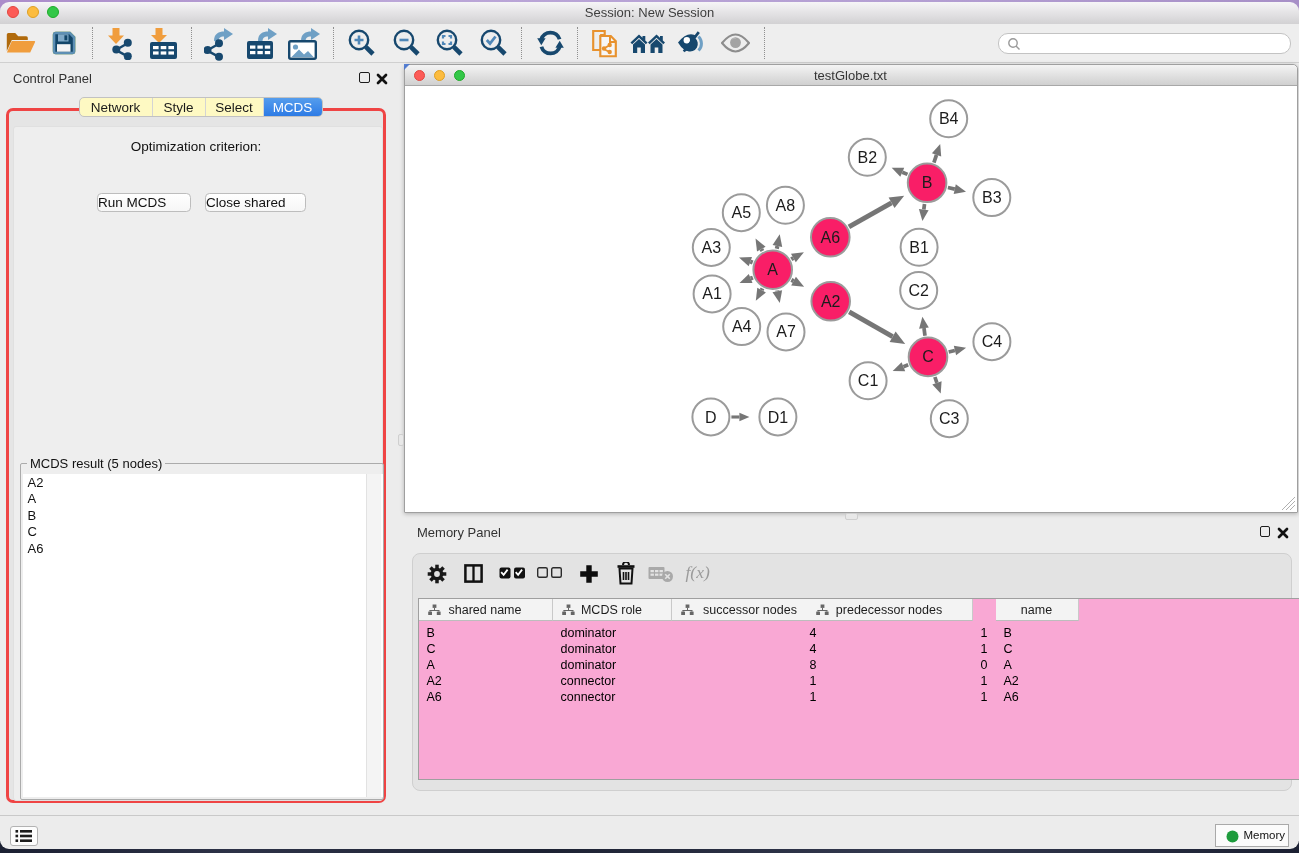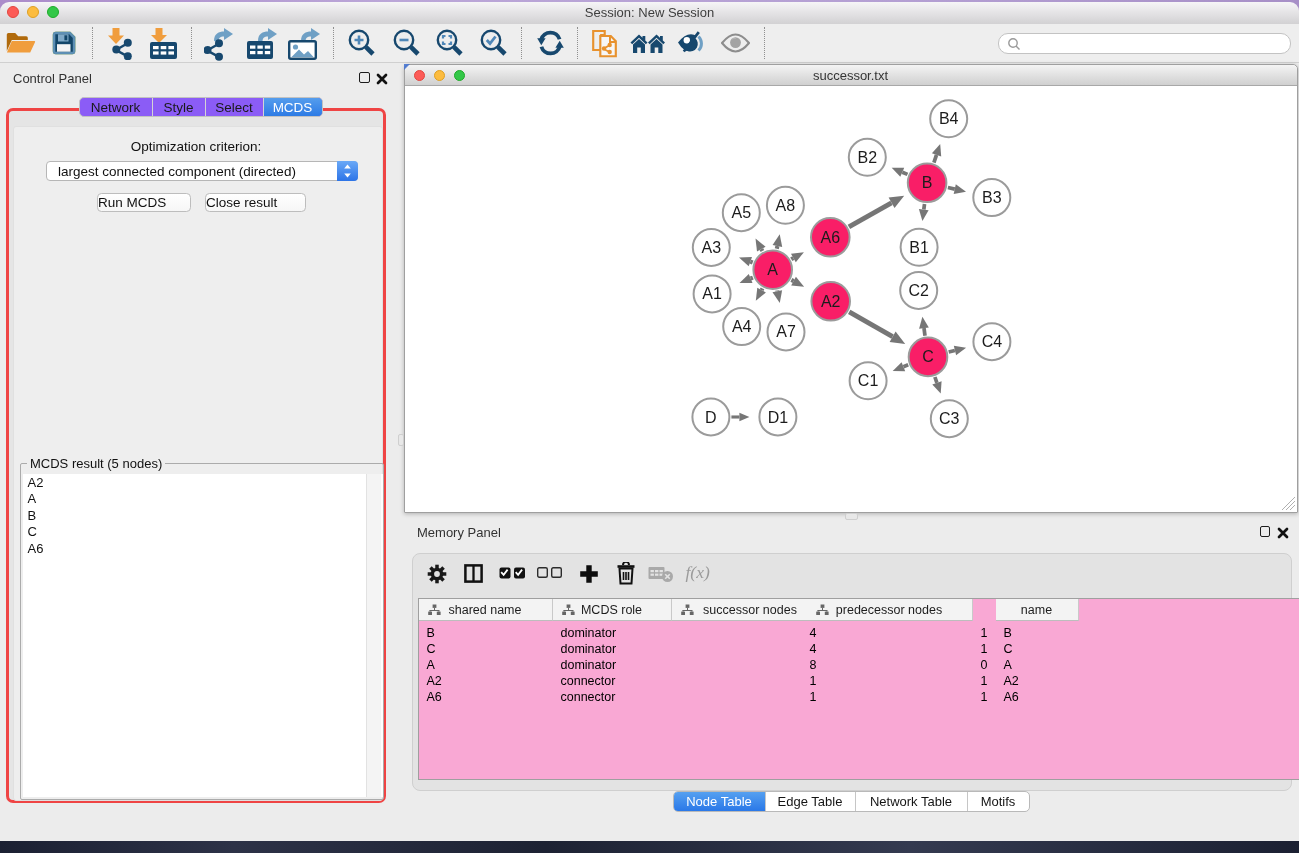--- a/index.html
+++ b/index.html
@@ -5,21 +5,21 @@
 #app{position:absolute;left:0;top:0;width:1299px;height:853px;background:#ececec;overflow:hidden}
 #topstrip{position:absolute;left:0;top:0;width:100%;height:14px;background:linear-gradient(90deg,#ab8cca,#bba6d8 30%,#b49fd3 70%,#a78fc7)}
 #botstrip{position:absolute;left:0;bottom:0;width:100%;height:12px;background:linear-gradient(90deg,#1b2032,#2d3247 18%,#1d2233 42%,#343a50 70%,#1b2032)}
 #titlebar{position:absolute;left:0;top:2px;width:100%;height:23px;background:linear-gradient(#f6f5f7,#e2e1e3 55%,#d2d1d3);border-bottom:1px solid #acabad;border-radius:9px 9px 0 0}
 .tl{position:absolute;top:4px;width:12.4px;height:12.4px;border-radius:50%}
 #apptitle{position:absolute;top:3px;left:0;width:100%;text-align:center;font-size:13px;color:#3e3e3e}
 #toolbar{position:absolute;left:0;top:24px;width:100%;height:39px;background:#eeeeee;border-bottom:1px solid #d0d0d0}
 #searchbox{position:absolute;left:998px;top:32.5px;width:293px;height:21px;background:#fff;border:1px solid #c3c3c3;border-radius:10px}
 .phdr{position:absolute;font-size:13px;color:#323232}
 .wbtn{position:absolute;width:10.5px;height:11px;border:1.8px solid #1c1c1c;border-radius:2px;background:transparent}
-.tabseg{position:absolute;display:flex;height:20px;top:96.5px;border:1px solid #c2c2c2;border-radius:5px;background:#8b5cf6;overflow:hidden;z-index:30}
+.tabseg{position:absolute;display:flex;height:20px;top:96.5px;border:1px solid #c2c2c2;border-radius:5px;background:#fef9c3;overflow:hidden;z-index:30}
 .tabseg div{font-size:13.5px;color:#1a1a1a;text-align:center;line-height:19px;border-left:1px solid #d4d4d4}
 .tabseg div:first-child{border-left:none}
 .tabseg div.sel{background:linear-gradient(#559ded,#2d7be5);color:#fff}
 .btn{position:absolute;background:linear-gradient(#ffffff,#f6f6f6);border:1px solid #bdbdbd;border-radius:4.5px;font-size:13.5px;color:#111;}
 #cp-outer{position:absolute;left:6px;top:108px;width:380px;height:695px;background:#e5e5e5;border:3px solid #ef4444;border-radius:7px}
 #cp-inner{position:absolute;left:4px;top:15px;width:370px;height:675px;background:#eeeeee;border:1px solid #e0e0e0;border-radius:3px}
 #groupbox{position:absolute;left:11px;top:352px;width:364px;height:337px;border:1px solid #ababab;border-radius:2px}
 #grouplabel{position:absolute;left:6px;top:-8px;background:#eeeeee;padding:0 3px;font-size:13px;color:#111;z-index:5}
 #mcdslist{position:absolute;left:1.5px;top:10px;width:360px;height:323px;background:#fff;font-size:13px;color:#111;line-height:16.4px;padding:1px 0 0 5px}
 #mcdsscroll{position:absolute;right:2px;top:0px;width:15px;height:323px;background:#f4f4f4;border-left:1px solid #e2e2e2}
@@ -206,40 +206,33 @@
     </svg>
 <div class="tabseg" style="left:78.5px;width:244px">
       <div style="width:72px">Network</div>
       <div style="width:53px">Style</div>
       <div style="width:58px">Select</div>
       <div class="sel" style="width:59px">MCDS</div>
     </div>
 <div id="cp-outer">
       <div id="cp-inner"></div>
 <div style="position:absolute;left:0;top:28px;width:100%;text-align:center;font-size:13.5px;color:#101010">Optimization criterion:</div>
-<div style="position:absolute;left:37px;top:50px;width:312px;height:20px;background:#fff;border:1px solid #b6b6b6;border-radius:4px">
-        <div style="position:absolute;left:11px;top:1px;font-size:13.5px;color:#101010;line-height:18px">largest connected component (directed)</div>
-        <div style="position:absolute;right:-1px;top:-1px;width:21px;height:20px;border-radius:0 4px 4px 0;background:linear-gradient(#6aa9f7,#2d74e7)"><svg width="21" height="20" viewBox="0 0 21 20">
-            <path d="M10.5 3.6 L13.8 7.6 H7.2 z" fill="#fff"></path>
-            <path d="M10.5 16.4 L13.8 12.4 H7.2 z" fill="#fff"></path>
-          </svg></div>
-      </div>
 <div class="btn" style="left:88px;top:82px;width:94px;height:19px;line-height:18px">Run MCDS</div>
-<div class="btn" style="left:196px;top:82px;width:101px;height:19px;line-height:18px">Close result</div>
+<div class="btn" style="left:196px;top:82px;width:101px;height:19px;line-height:18px">Close shared</div>
 <div id="groupbox">
         <div id="grouplabel">MCDS result (5 nodes)</div>
         <div id="mcdslist">A2<br>A<br>B<br>C<br>A6<div id="mcdsscroll"></div></div>
       </div>
 </div>
 <div id="netwin">
       <div id="nettitle">
 <div class="tl" style="left:9px;top:5px;background:#fc5b57;border:0.5px solid #e2463f;width:11px;height:11px"></div>
 <div class="tl" style="left:29px;top:5px;background:#fcbc3f;border:0.5px solid #dfa023;width:11px;height:11px"></div>
 <div class="tl" style="left:49px;top:5px;background:#33c748;border:0.5px solid #1eab29;width:11px;height:11px"></div>
-<div id="nettext">successor.txt</div>
+<div id="nettext">testGlobe.txt</div>
       </div>
 <svg class="grip" width="13" height="13" viewBox="0 0 13 13">
         <g stroke="#b0b0b0" stroke-width="1">
           <line x1="13" y1="0" x2="0" y2="13"></line>
           <line x1="13" y1="4" x2="4" y2="13"></line>
           <line x1="13" y1="8" x2="8" y2="13"></line>
         </g>
       </svg>
 <svg style="position:absolute;left:-1px;top:-1px" width="6" height="6" viewBox="0 0 6 6">
         <path d="M0 0 H6 L0 6 z" fill="#3e6fd0" opacity="0.85"></path>
@@ -462,18 +455,32 @@
 <div class="td" style="left:253px;top:74px;width:145px;text-align:right">1</div>
 <div class="td" style="left:411px;top:74px;width:158px;text-align:right">1</div>
 <div class="td" style="left:585px;top:74px">A2</div>
 <div class="td" style="left:8px;top:90px">A6</div>
 <div class="td" style="left:142px;top:90px">connector</div>
 <div class="td" style="left:253px;top:90px;width:145px;text-align:right">1</div>
 <div class="td" style="left:411px;top:90px;width:158px;text-align:right">1</div>
 <div class="td" style="left:585px;top:90px">A6</div>
 </div>
 </div>
-<div id="bottomtabs">
-      <div style="width:91px">Node Table</div>
-      <div style="width:90px">Edge Table</div>
-      <div style="width:112px">Network Table</div>
-      <div style="width:62px">Motifs</div>
-    </div>
+<div id="statusbar">
+<div id="listbtn">
+        <svg width="18" height="14" style="position:absolute;left:4px;top:2px" viewBox="0 0 18 14">
+          <g fill="#1c1c1c">
+            <rect x="0.5" y="1" width="2.6" height="2.6"></rect>
+            <rect x="5" y="1" width="12" height="2.6"></rect>
+            <rect x="0.5" y="5.7" width="2.6" height="2.6"></rect>
+            <rect x="5" y="5.7" width="12" height="2.6"></rect>
+            <rect x="0.5" y="10.4" width="2.6" height="2.6"></rect>
+            <rect x="5" y="10.4" width="12" height="2.6"></rect>
+          </g>
+        </svg>
+      </div>
+<div id="memorybtn">
+        <svg width="13" height="13" style="position:absolute;left:10px;top:5px" viewBox="0 0 13 13">
+          <circle cx="6.5" cy="6.5" r="6" fill="#1d9b3c"></circle>
+        </svg>
+        <div style="position:absolute;left:28px;top:4px">Memory</div>
+      </div>
+</div>
 </div>
 </body></html>

